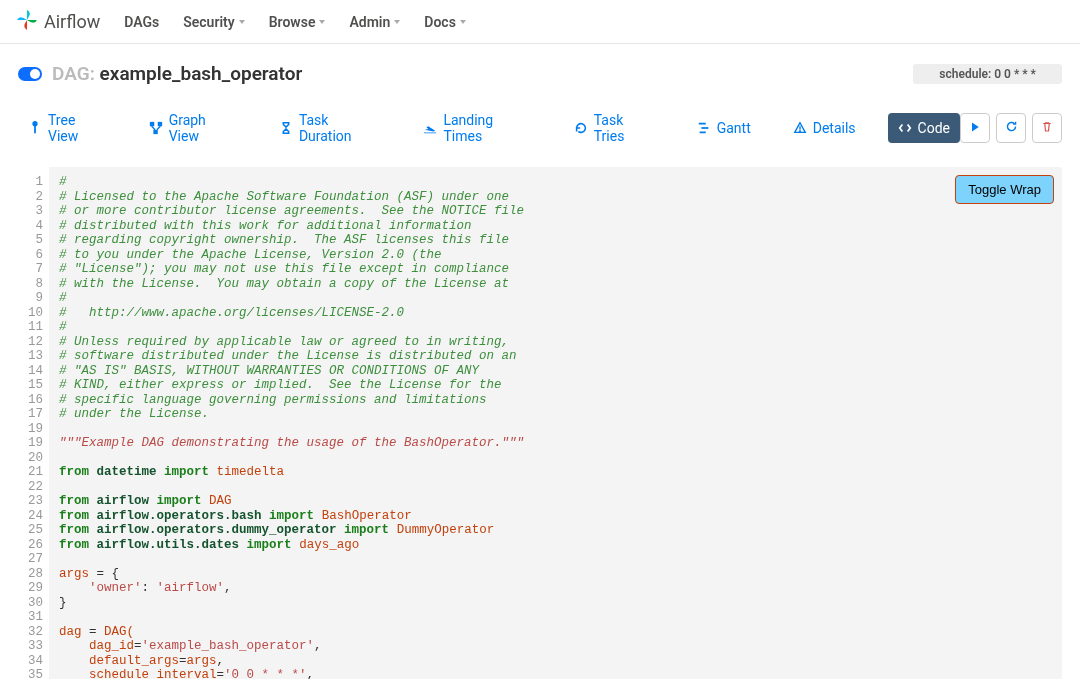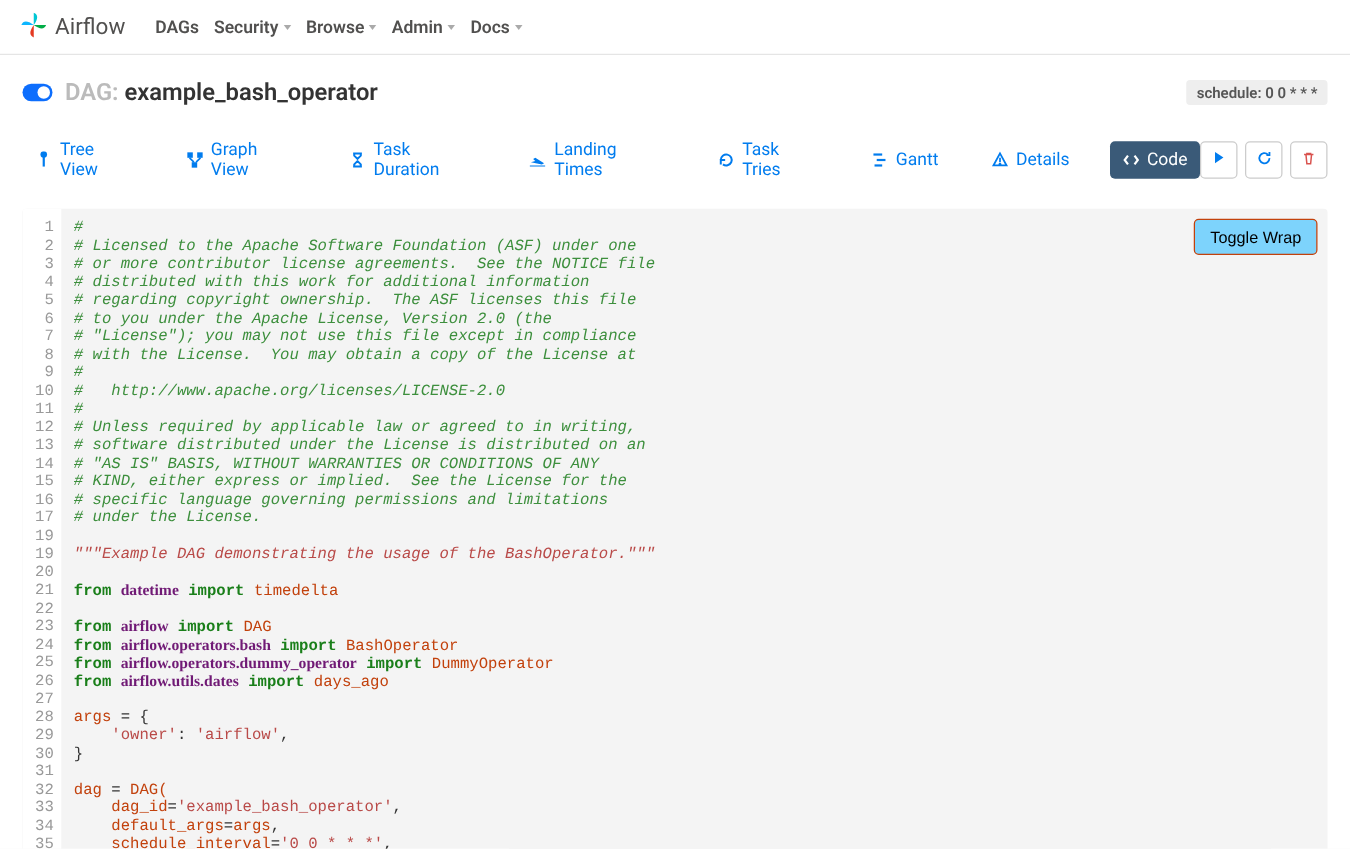--- a/index.html
+++ b/index.html
@@ -79,21 +79,21 @@
       top: 2px; right: 2px;
     }
     .dag-title { font-size: 19px; font-weight: 600; }
     .dag-title .label { color: #bbb; }
     .dag-title .name { color: #333; }
     .schedule-badge {
       background: #eee;
       color: #555;
       font-size: 12px;
       font-weight: 600;
-      padding: 3px 8px;
+      padding: 3px 26px;
       border-radius: 3px;
     }
 
     
     .tabrow {
       display: flex;
       align-items: center;
       justify-content: space-between;
       margin-bottom: 16px;
     }
@@ -155,42 +155,42 @@
     .gutter div { height: 14.5px; }
     .codebody {
       padding: 8px 10px;
       white-space: pre;
       flex: 1;
     }
     .codebody .line { height: 14.5px; }
     .tok-c { color: #3d8f3d; font-style: italic; }
     .tok-ds { color: #b94a48; font-style: italic; }
     .tok-k { color: #1a7f1a; font-weight: 700; }
-    .tok-nn { color: #701a75; font-weight: 700; font-family: Liberation Serif, serif; }
+    .tok-nn { color: #14532d; font-weight: 700; }
     .tok-n { color: #c2410c; }
     .tok-s { color: #b94a48; }
     .tok-p { color: #333; }
   </style>
 </head>
 <body>
 
 <div class="navbar">
   <div class="navbar-left">
     <div class="logo">
       <span class="icon">
         <svg width="22" height="22" viewBox="0 0 100 100">
           <path d="M50 50 L50 5 Q75 15 50 50 Z" fill="#00c7d4"></path>
           <path d="M50 50 L95 50 Q85 75 50 50 Z" fill="#00ad46"></path>
           <path d="M50 50 L50 95 Q25 85 50 50 Z" fill="#e43921"></path>
           <path d="M50 50 L5 50 Q15 25 50 50 Z" fill="#0cb6ff"></path>
         </svg>
       </span>
       <span class="logo-text">Airflow</span>
     </div>
-    <div id="nav-items" style="display:flex;gap:12px;justify-content:space-between;">
+    <div id="nav-items" style="display:flex;gap:24px;justify-content:space-between;">
         <div class="nav-item">
           <span>DAGs</span>
         </div>
         <div class="nav-item">
           <span>Security</span>
           <span class="caret-down"></span>
         </div>
         <div class="nav-item">
           <span>Browse</span>
           <span class="caret-down"></span>

